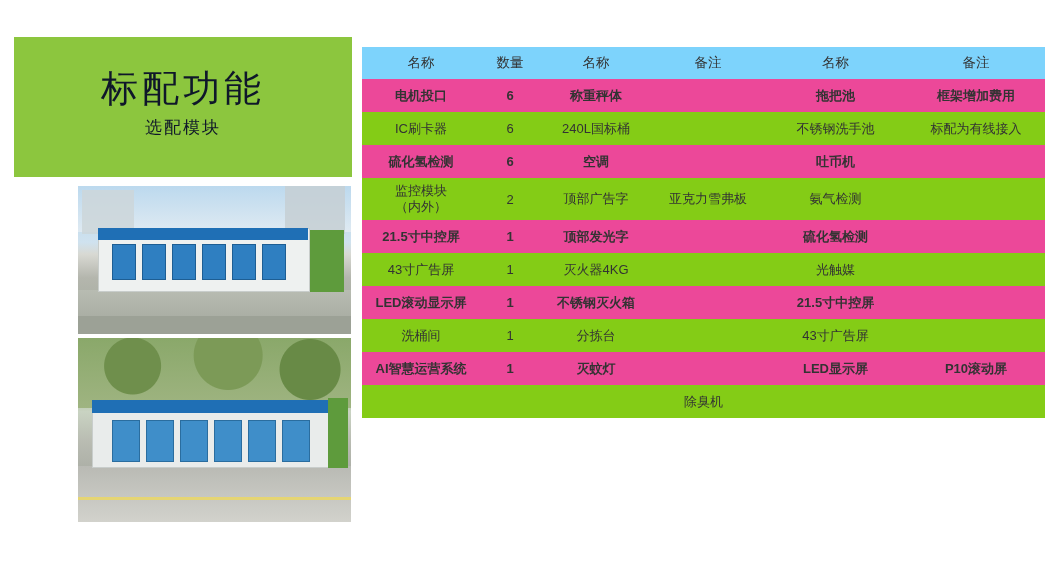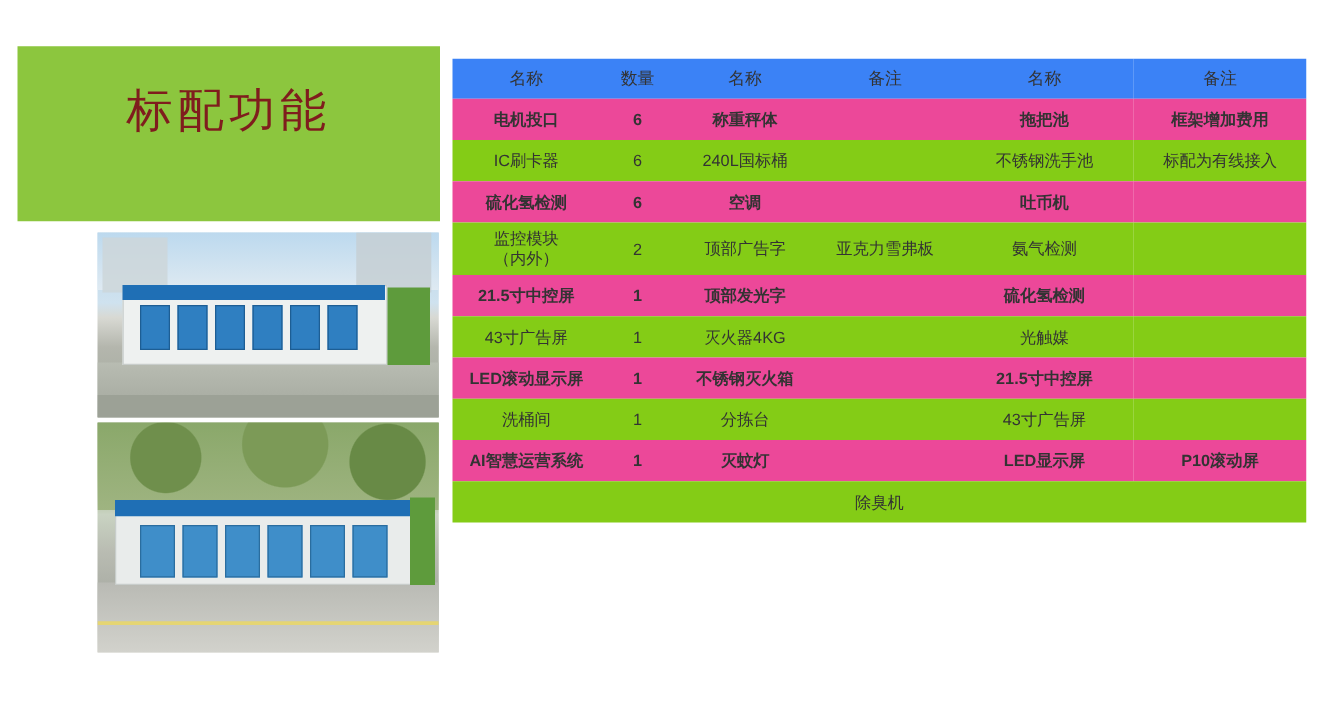--- a/index.html
+++ b/index.html
@@ -29,21 +29,21 @@
     width: 338px;
     height: 140px;
     background: #8cc63e;
   }
   #left-title-block {
     position: absolute;
     left: 0;
     top: 28px;
     width: 338px;
     text-align: center;
-    color: #7f1d1d;
+    color: #0f172a;
   }
   #main-title {
     font-size: 37px;
     letter-spacing: 4px;
     line-height: 48px;
     font-weight: normal;
     margin: 0;
   }
   #sub-title {
     font-size: 17px;
@@ -159,21 +159,21 @@
     height: 33px;
     font-weight: normal;
   }
   thead tr.group-row th {
     background: #8cc63e;
     color: #ffffff;
     height: 31px;
     font-size: 13.5px;
   }
   thead tr.head-row th {
-    background: #3b82f6;
+    background: #7dd3fc;
     color: #333333;
     height: 32px;
     font-size: 13.5px;
   }
   tbody tr.odd td { background: #ec4899; font-weight: bold; }
   tbody tr.even td { background: #84cc16; }
   td.two-line { line-height: 16px; height: 42px; }
 
   
   col.c0 { width: 118px; }
@@ -184,20 +184,21 @@
   col.c5 { width: 138px; }
 </style>
 </head>
 <body>
 
 <div id="page">
 
   <div id="left-panel">
     <div id="left-title-block">
       <div id="main-title">标配功能</div>
+      <div id="sub-title">选配模块</div>
     </div>
   </div>
 
   <div class="photo" id="photo-top">
     <div class="sky"></div>
     <div class="bld-l"></div>
     <div class="bld-r"></div>
     <div class="ground"></div>
     <div class="path"></div>
     <div class="kiosk"></div>

